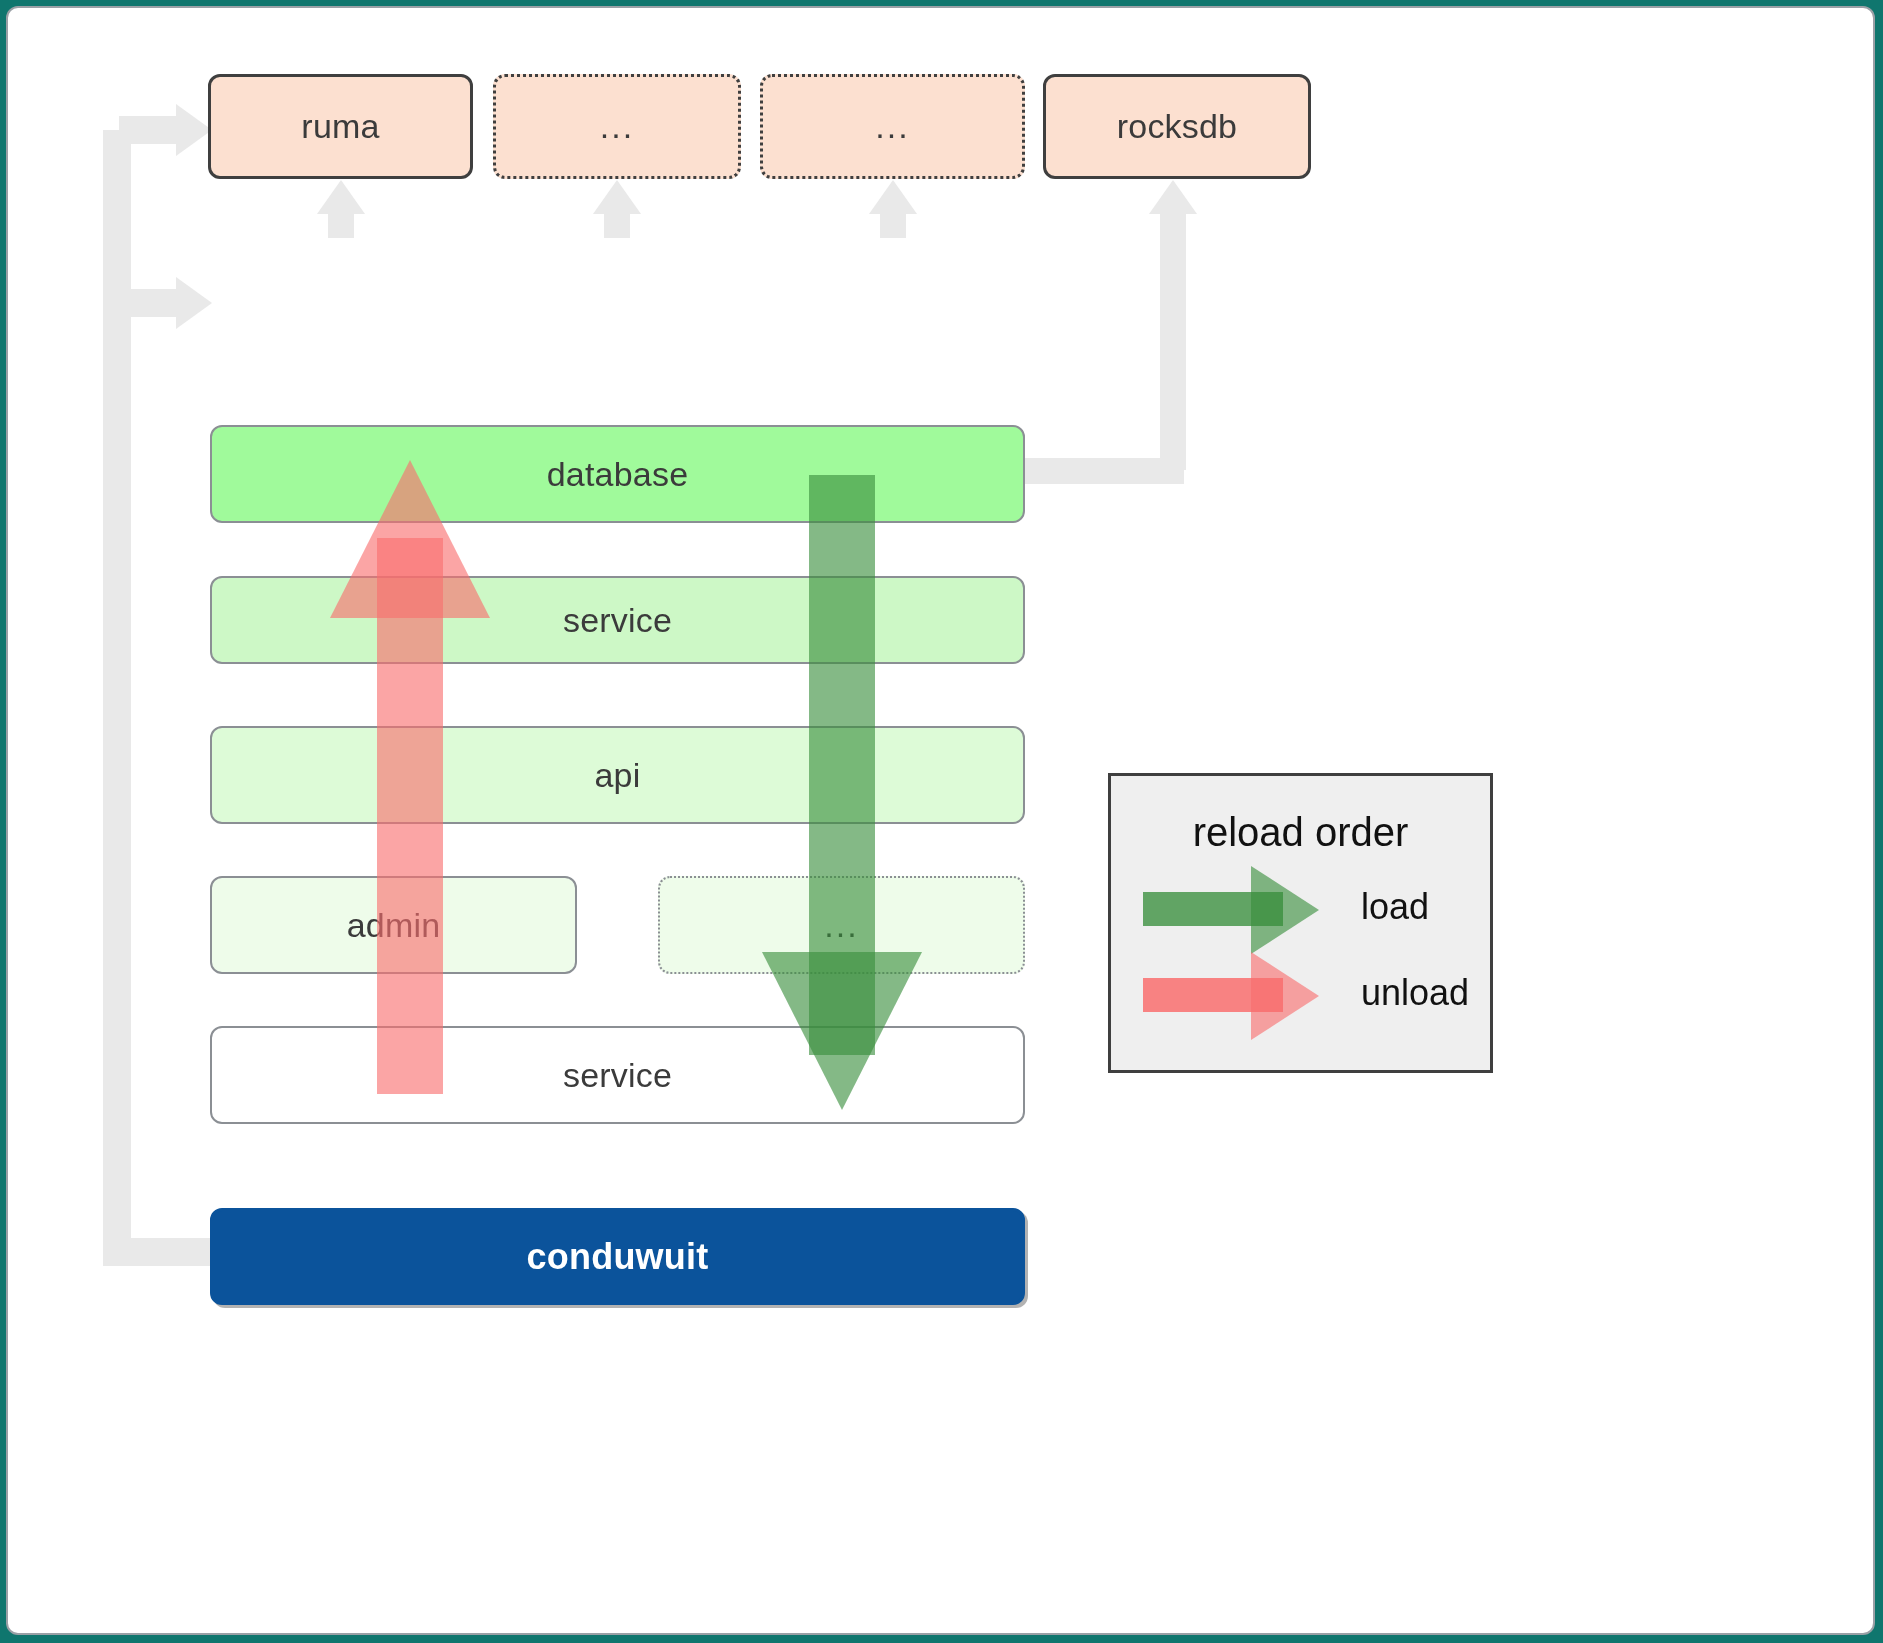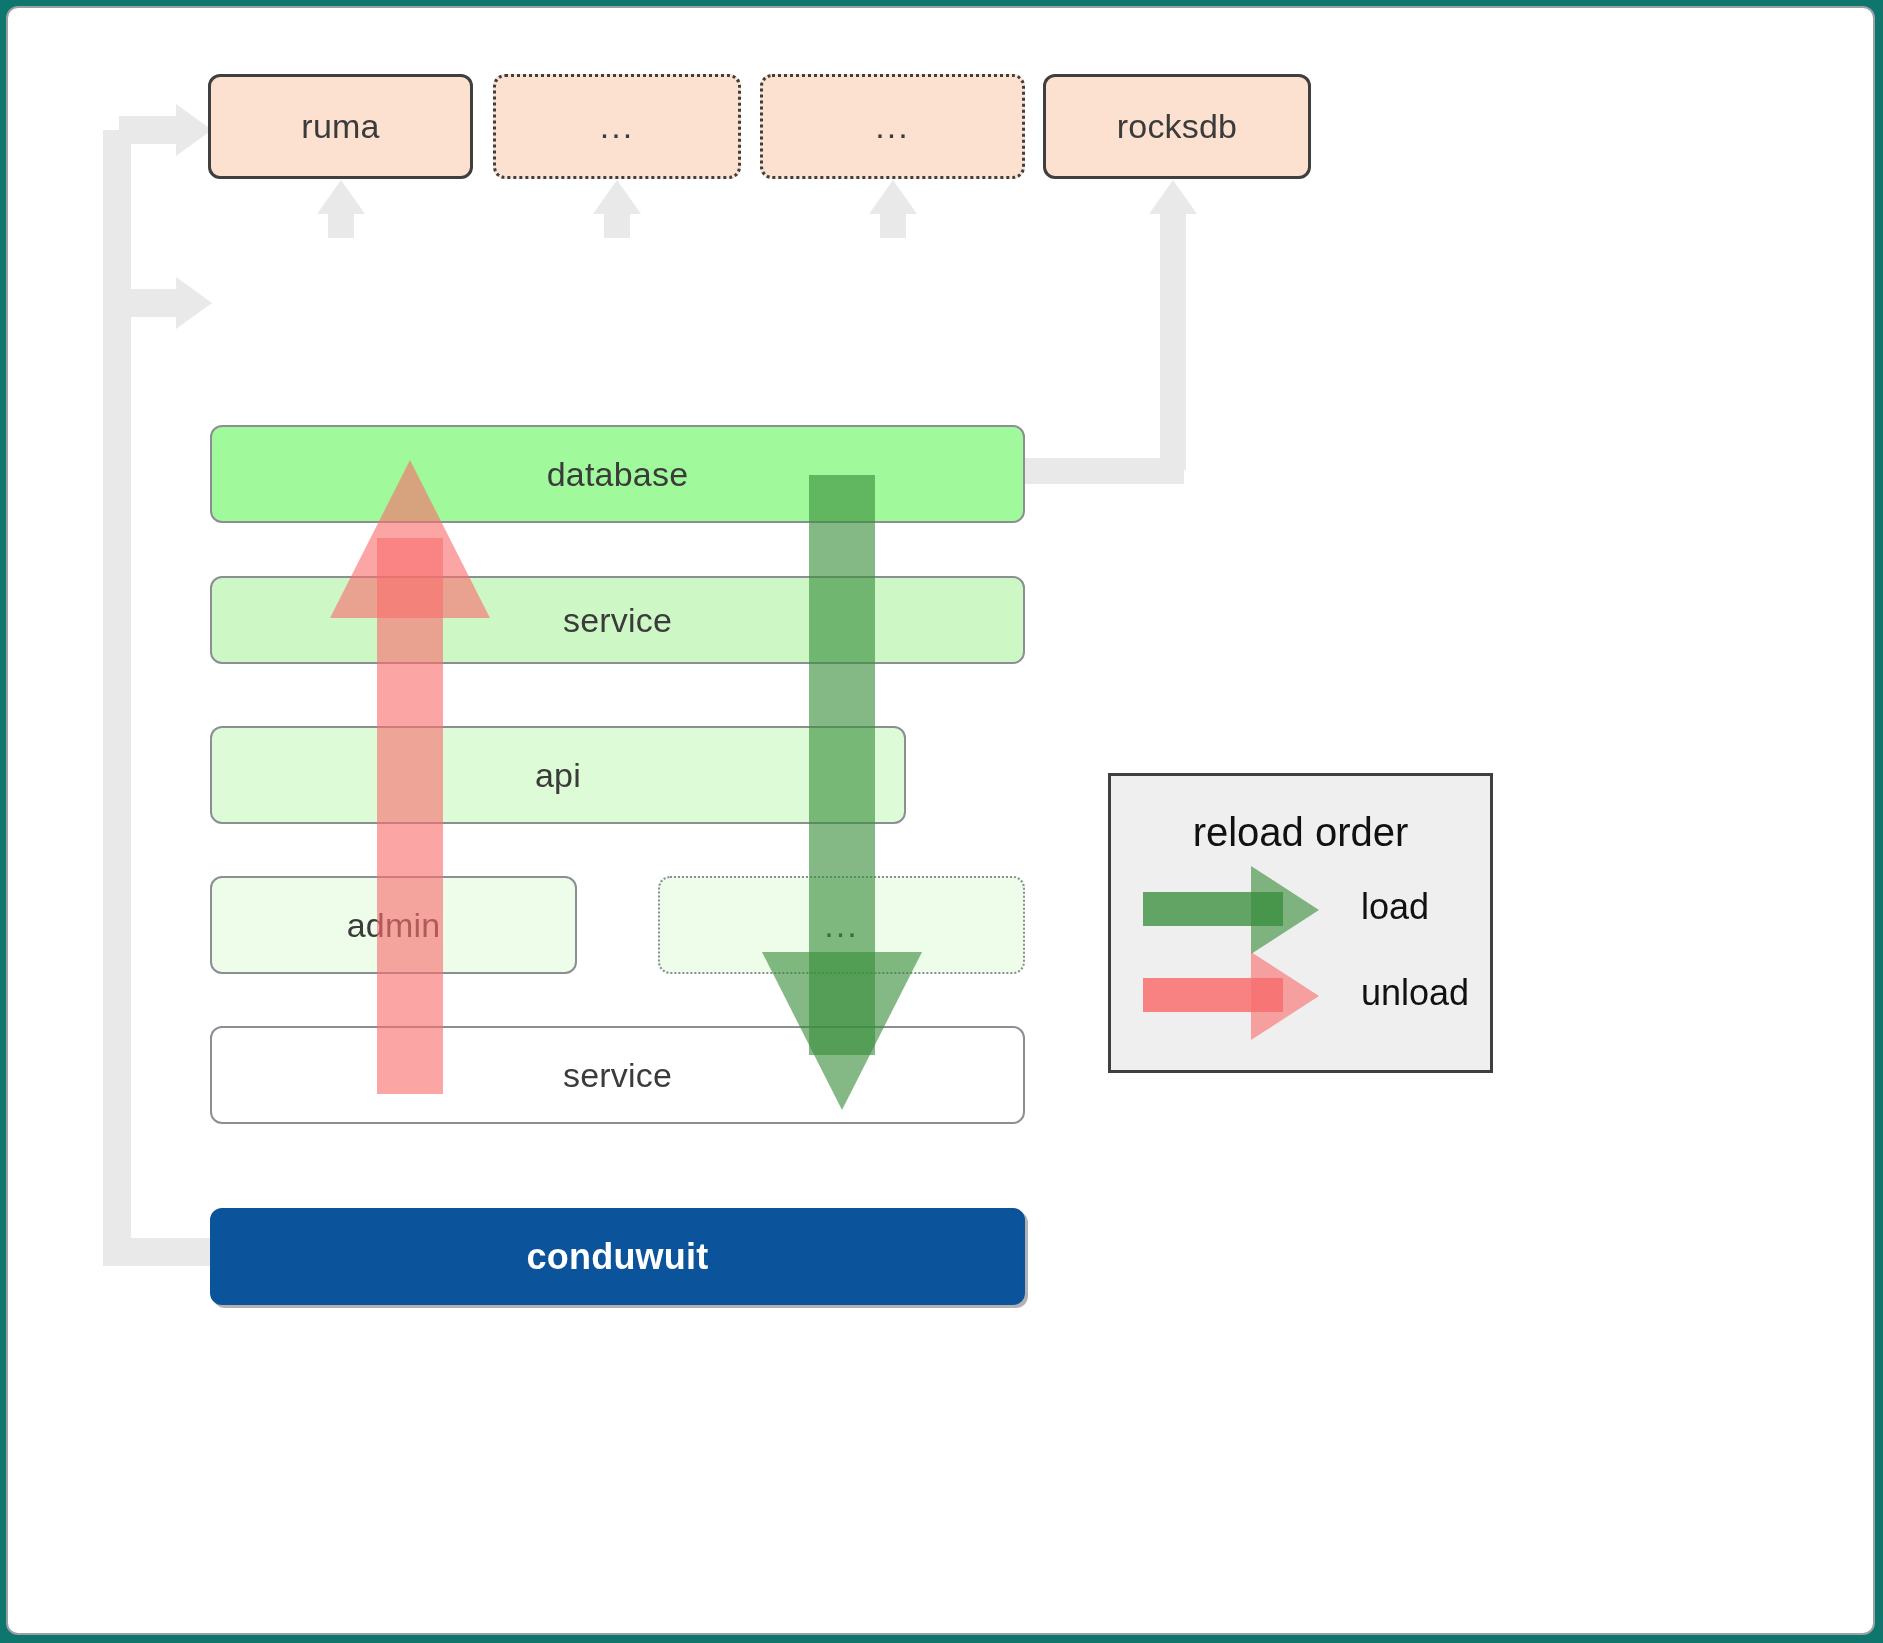--- a/index.html
+++ b/index.html
@@ -139,21 +139,21 @@
 
 
     <div class="node grayline" style="left:202px; top:417px; width:815px; height:98px; background:#a0fa9b;">
       <span>database</span>
     </div>
 
     <div class="node grayline" style="left:202px; top:568px; width:815px; height:88px; background:#cdf8c6;">
       <span>service</span>
     </div>
 
-    <div class="node grayline" style="left:202px; top:718px; width:696px; height:98px; background:#ddfbd7;">
+    <div class="node grayline" style="left:202px; top:718px; width:815px; height:98px; background:#ddfbd7;">
       <span>api</span>
     </div>
 
     <div class="node grayline" style="left:202px; top:868px; width:367px; height:98px; background:#eefcea;">
       <span>admin</span>
     </div>
 
     <div class="node graydotted" style="left:650px; top:868px; width:367px; height:98px; background:#eefcea;">
       <span class="ellipsis">...</span>
     </div>

